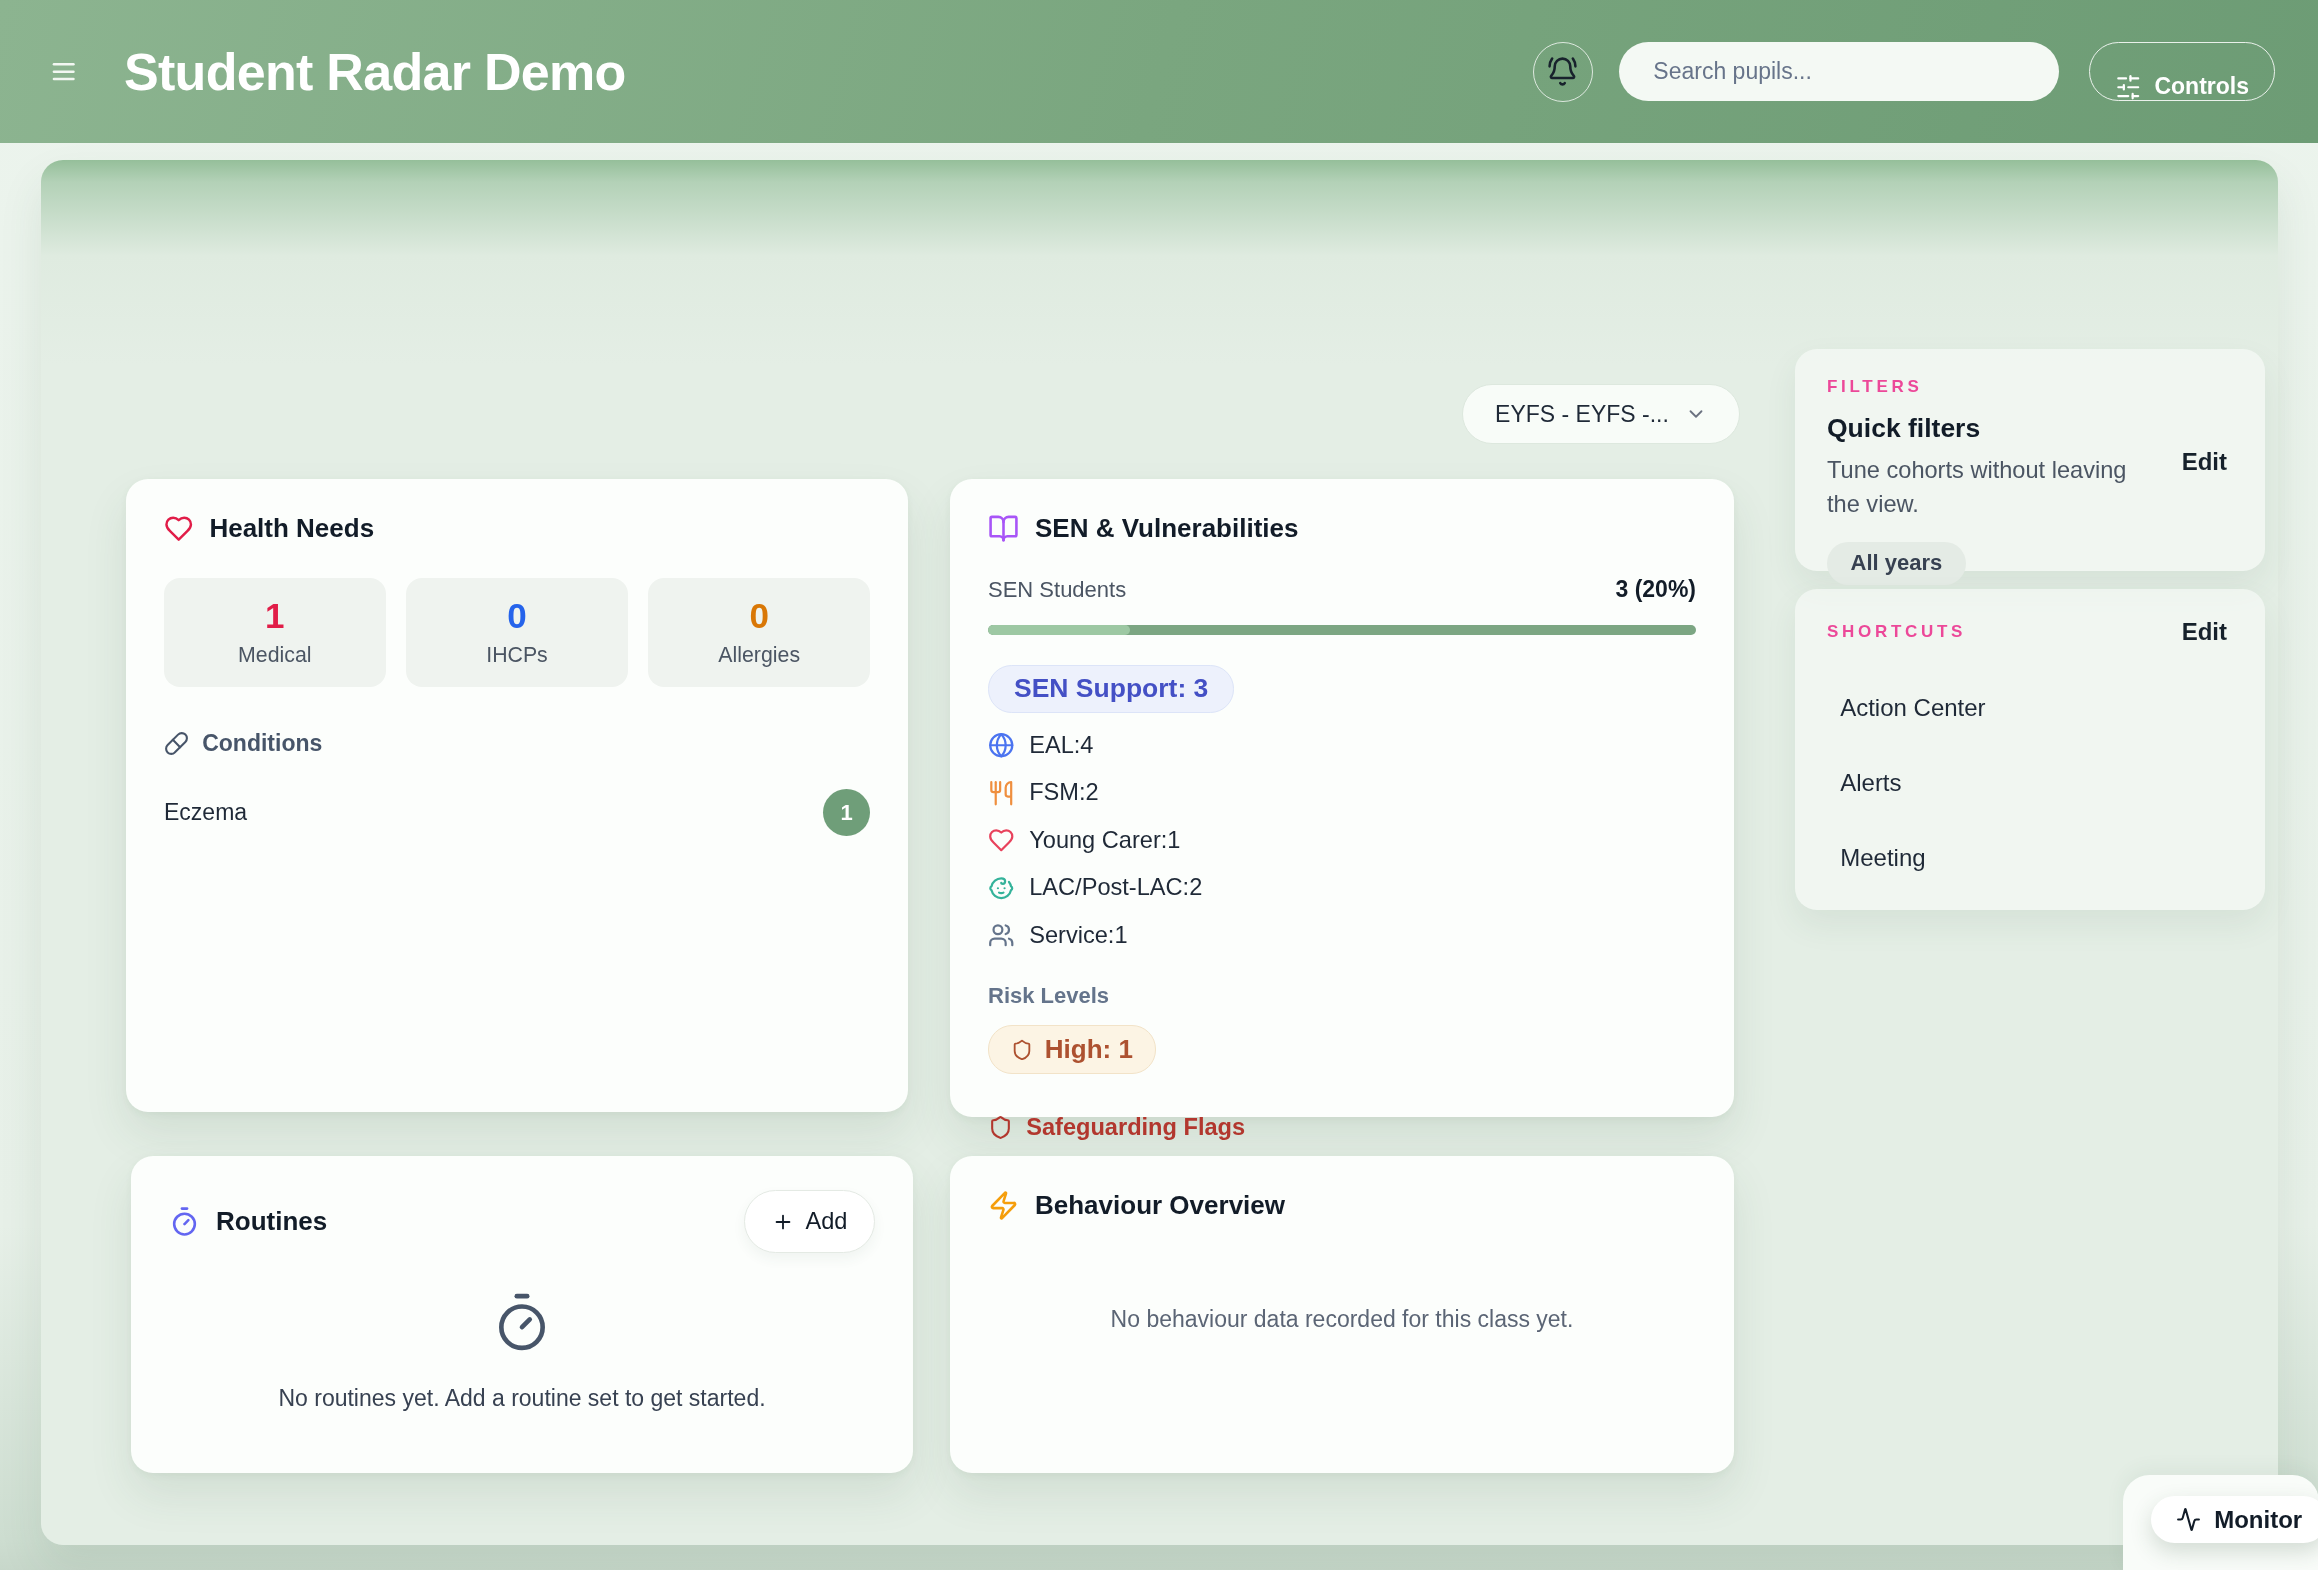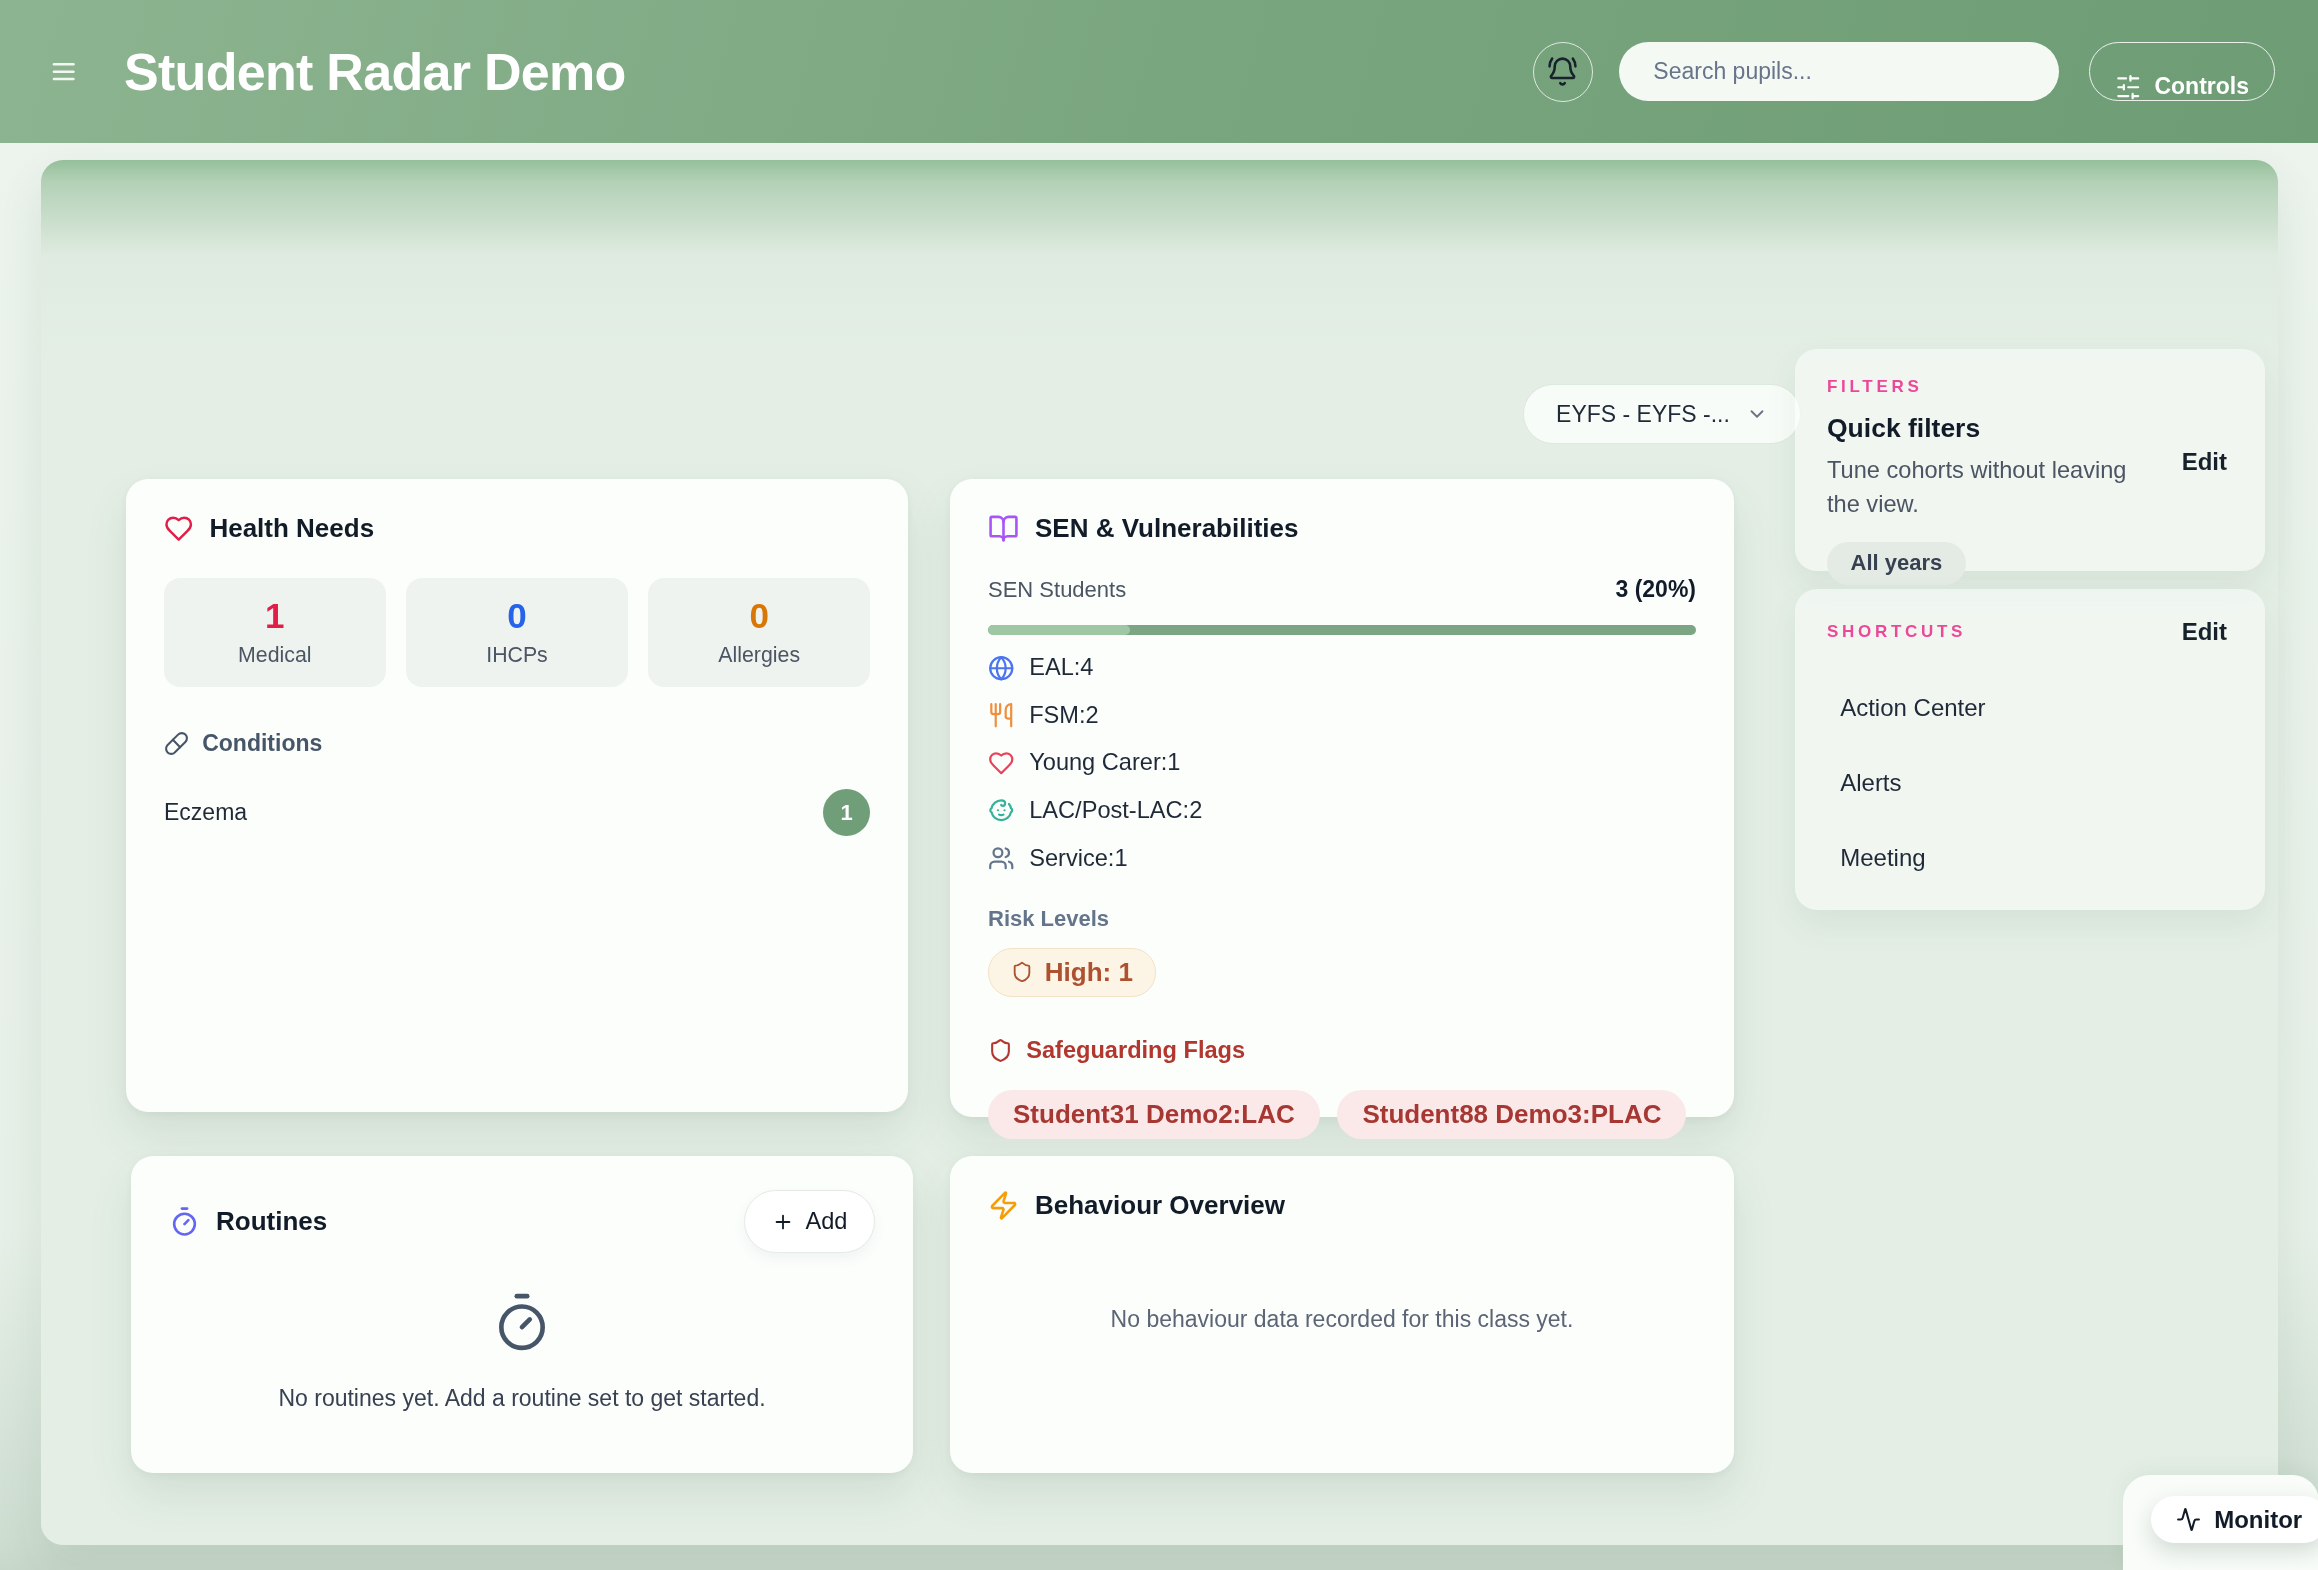--- a/index.html
+++ b/index.html
@@ -55,21 +55,21 @@
   .ws-title{font-size:34px;font-weight:700;color:#10202c;margin-top:7.4px;}
   .ws-right{margin-left:auto;display:flex;align-items:center;gap:19px;}
   .pill-badge{height:44px;display:flex;align-items:center;padding:0 22px;border-radius:22px;font-size:22px;font-weight:600;}
   .pupils-badge{background:#e7f1e8;color:#6aa978;}
   .filters-badge{background:#f4eee4;color:#c8a284;}
   .open-filters{font-size:23px;font-weight:600;color:#16212b;background:none;border:none;cursor:pointer;margin-left:16px;font-family:"Liberation Sans","DejaVu Sans",sans-serif;}
 
   
   .students-line{position:absolute;left:121px;top:401px;font-size:23px;color:#5c6673;}
   .class-select{
-    position:absolute;left:1523px;top:384px;width:278px;height:60px;border-radius:30px;
+    position:absolute;left:1462px;top:384px;width:278px;height:60px;border-radius:30px;
     background:rgba(252,254,252,.85);border:1.5px solid #dde8de;box-sizing:border-box;
     display:flex;align-items:center;justify-content:center;gap:16px;cursor:pointer;
     font-size:23px;color:#1f2937;
   }
   .class-select .chev{color:#6b7280;}
 
   
   .card{
     position:absolute;background:#fcfefc;border-radius:22px;box-sizing:border-box;
     box-shadow:0 22px 44px rgba(50,90,60,.10),0 2.9px 7.4px rgba(50,90,60,.05);
@@ -289,20 +289,23 @@
 
   <div class="sen-row">
     <span class="sen-label">SEN Students</span>
     <span class="sen-value">3 (20%)</span>
   </div>
 
   <div class="progress">
     <div class="progress-fill" style="width: 20%;"></div>
   </div>
 
+  <div>
+    <span class="support-pill">SEN Support: 3</span>
+  </div>
 
 
   <div class="flags-grid">
     <div class="flag">
       <span class="c-globe">
         <svg class="ico" width="26.5" height="26.5" viewBox="0 0 24 24">
             <circle cx="12" cy="12" r="10"></circle>
             <path d="M12 2a14.5 14.5 0 0 0 0 20 14.5 14.5 0 0 0 0-20"></path>
             <path d="M2 12h20"></path>
           </svg>

